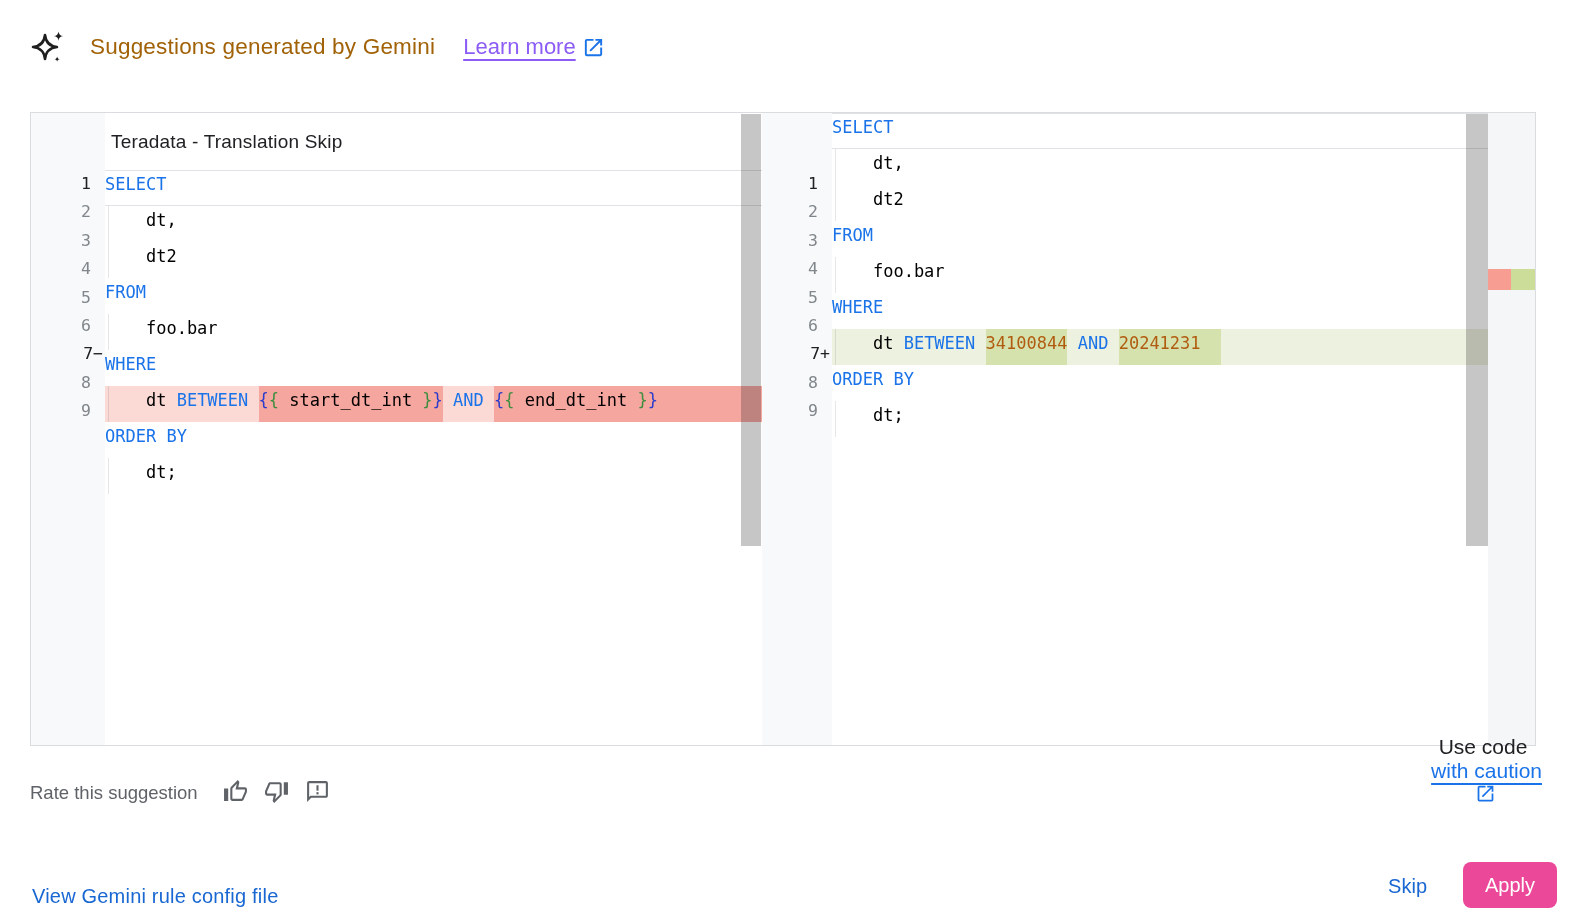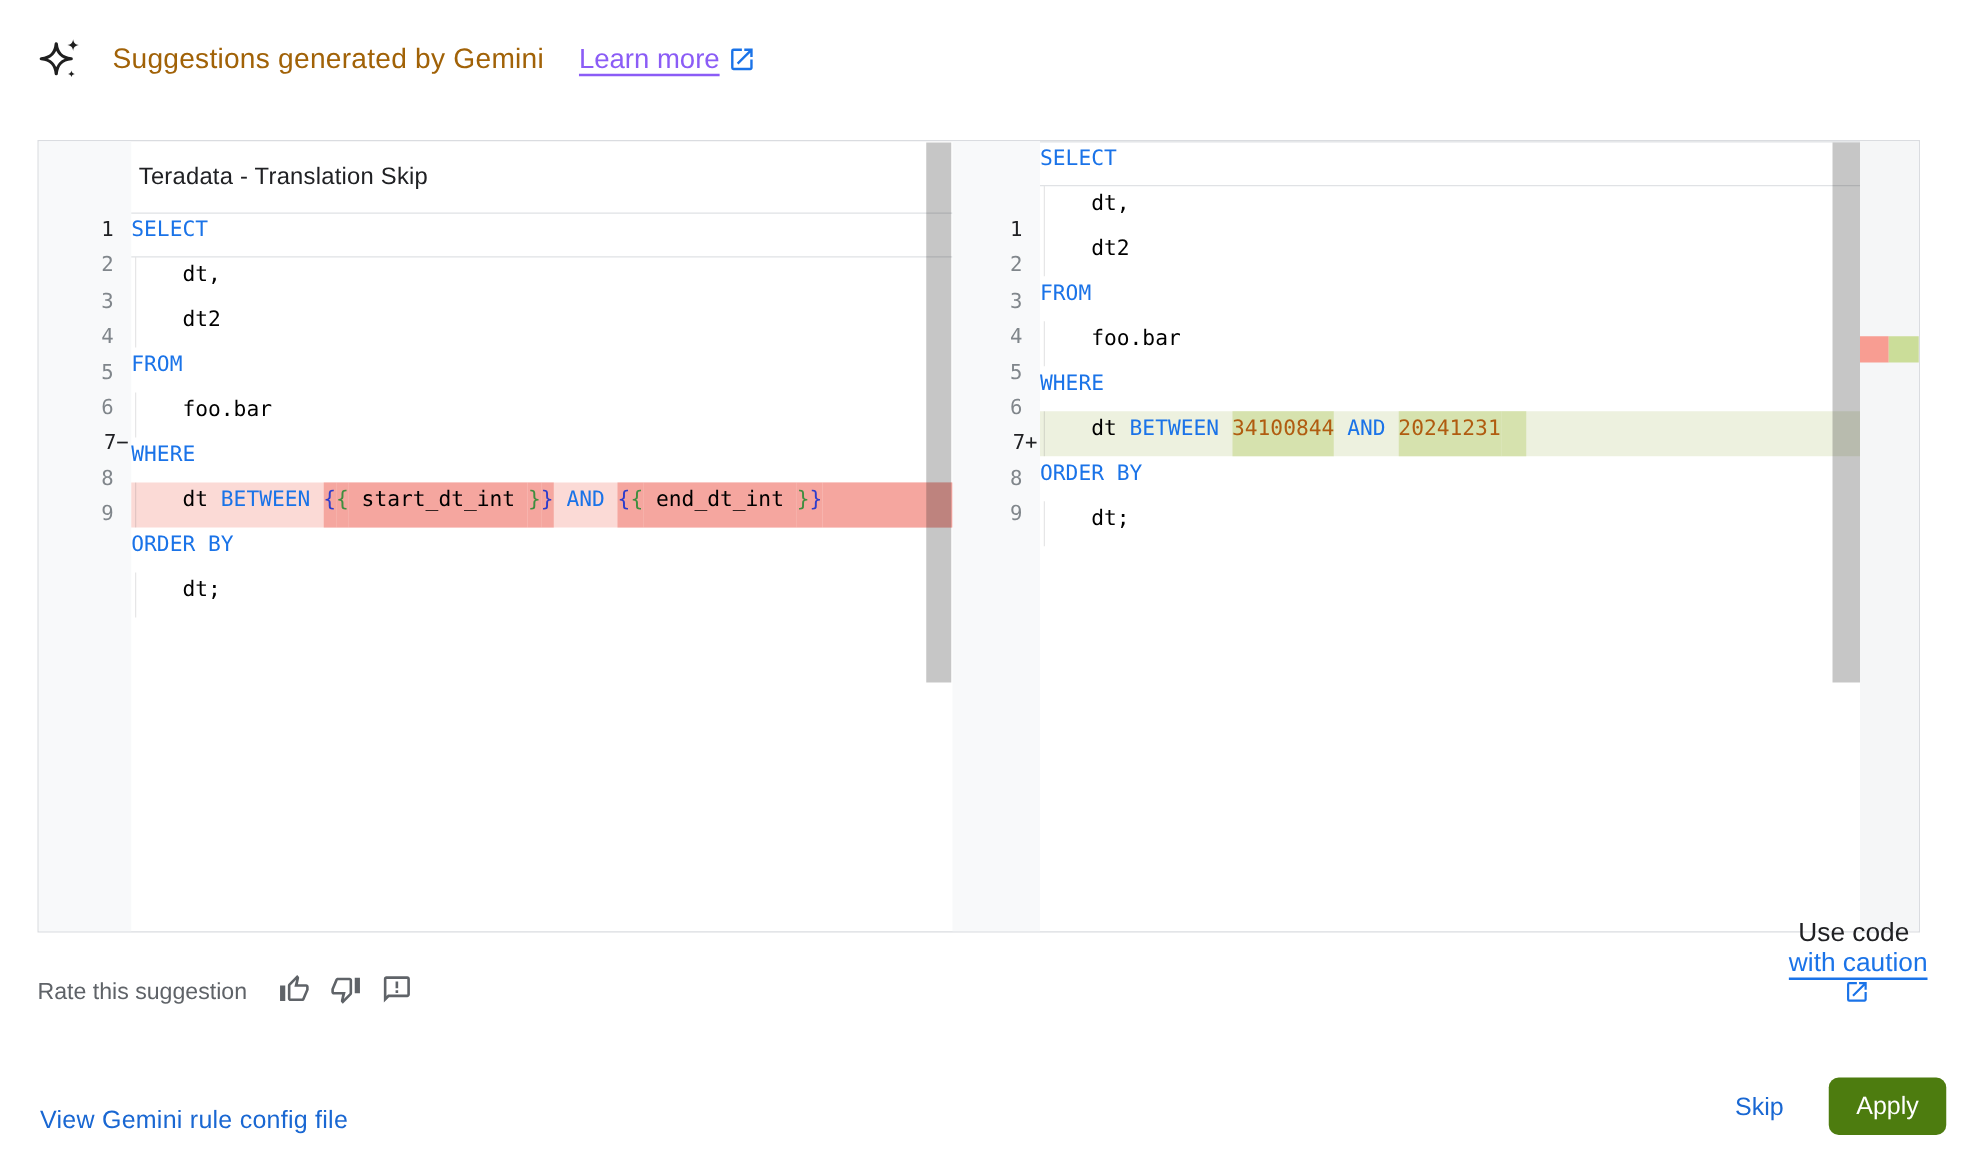--- a/index.html
+++ b/index.html
@@ -71,21 +71,21 @@
   .use-code{margin-left:auto;display:flex;align-items:center;font-size:21px;color:#202124;flex-direction:column;}
   .use-code .caution-link{color:#1a73e8;margin-left:7px;text-decoration:underline;
       text-underline-offset:5px;cursor:pointer;}
   .use-code .ext-icon{width:21px;height:21px;margin-left:5px;}
 
   
   .actions{position:absolute;left:32px;right:15px;top:861px;height:47px;display:flex;align-items:flex-end;}
   .cfg-link{font-size:20px;font-weight:500;color:#1967d2;cursor:pointer;letter-spacing:.2px;}
   .skip-btn{margin-left:auto;background:none;border:none;font-family:"Liberation Sans",sans-serif;
       font-size:20px;font-weight:500;color:#1967d2;cursor:pointer;padding:10px 18px;}
-  .apply-btn{margin-left:18px;width:94px;height:46px;background:#4d7c0f;color:#fff;border:none;
+  .apply-btn{margin-left:18px;width:94px;height:46px;background:#ec4899;color:#fff;border:none;
       border-radius:8px;font-family:"Liberation Sans",sans-serif;font-size:20px;font-weight:500;
       cursor:pointer;}
 </style>
 </head>
 <body>
 
 <div class="app">
 
   <div class="header">
     <svg class="spark" viewBox="0 0 24 24">

